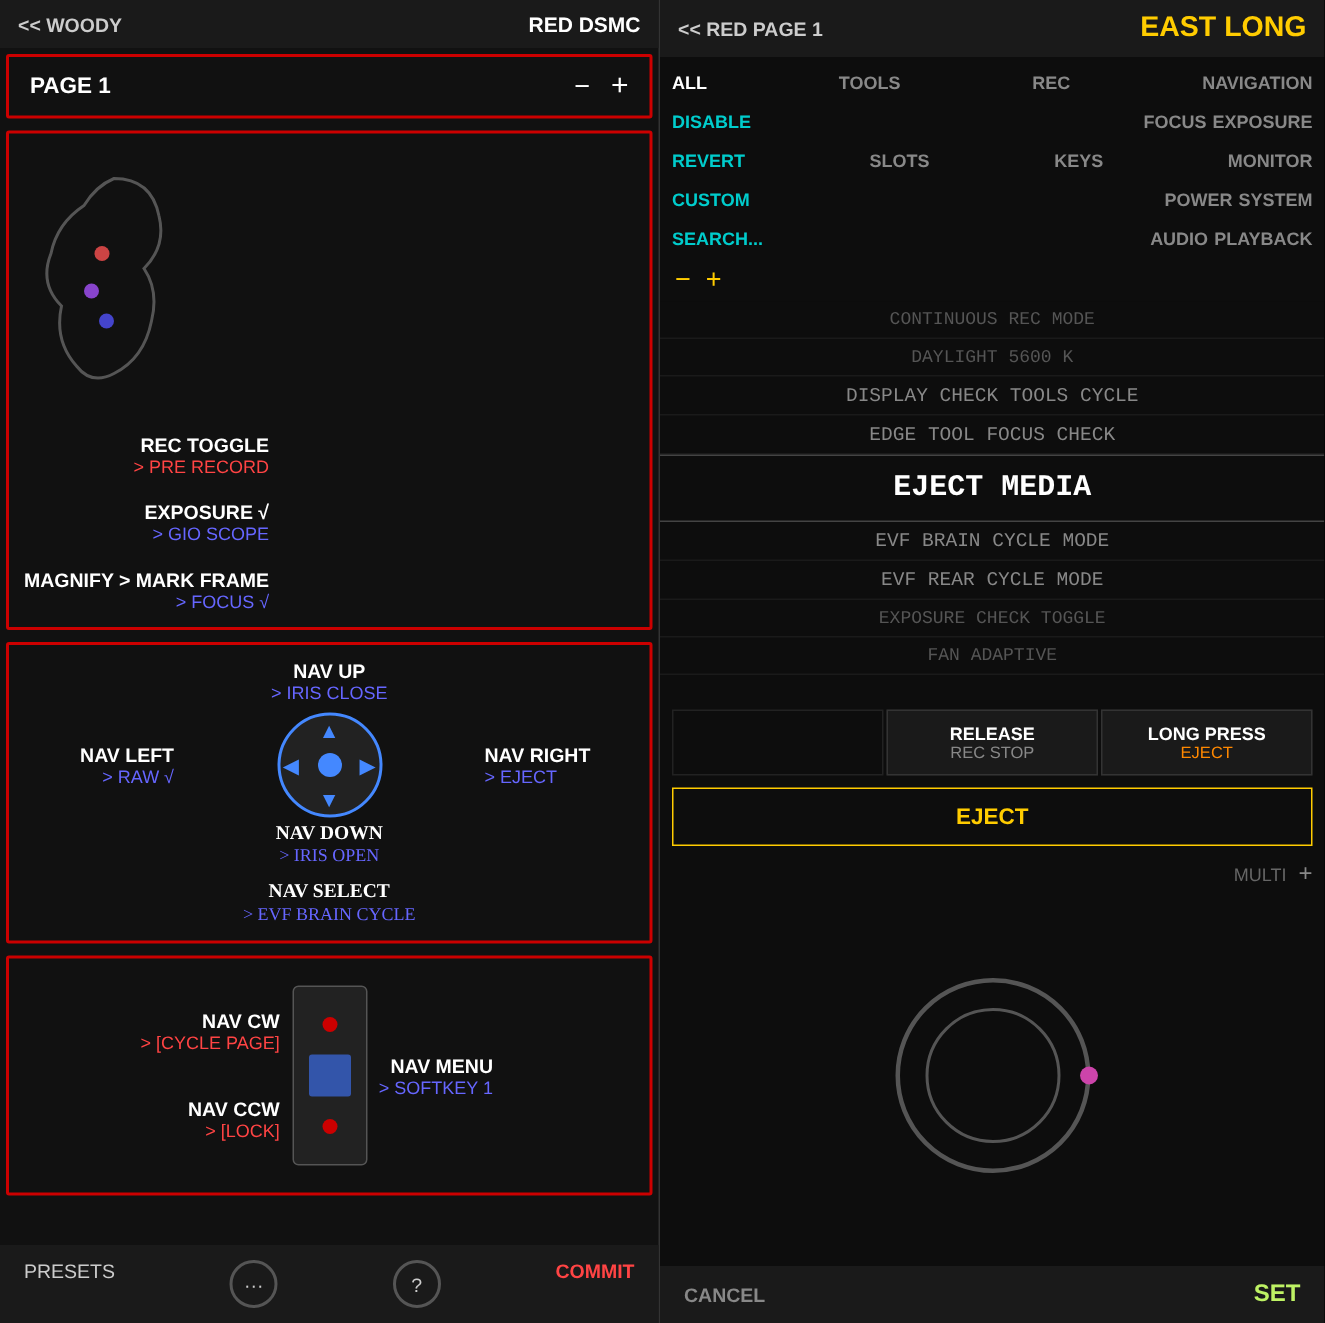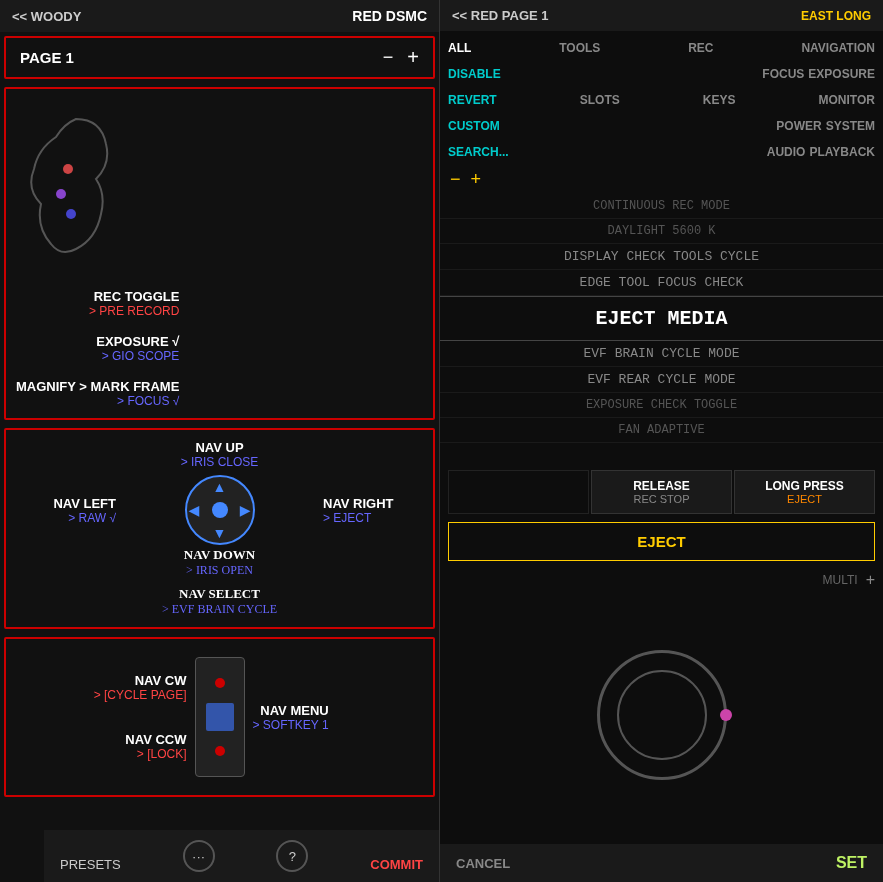--- a/index.html
+++ b/index.html
@@ -250,25 +250,24 @@
       height: 28px;
       background: #3355aa;
       border-radius: 2px;
       position: absolute;
     }
 
     
     .bottom-bar {
       display: flex;
       justify-content: space-between;
-      align-items: flex-end;
+      align-items: flex-start;
       padding: 10px 16px;
       background: #1a1a1a;
       margin-top: auto;
-      margin-left: 44px;
     }
 
     .bottom-btn {
       color: #ccc;
       font-size: 13px;
       cursor: pointer;
     }
 
     .bottom-btn.red { color: #ff4444; font-weight: bold; }
 
@@ -299,21 +298,21 @@
     }
 
     .right-header-left {
       color: #ccc;
       font-size: 13px;
       font-weight: bold;
     }
 
     .right-header-right {
       color: #ffcc00;
-      font-size: 12px;
+      font-size: 19px;
       font-weight: bold;
     }
 
     .cat-item {
       color: #888;
       font-size: 12px;
       font-weight: bold;
       padding: 4px 2px;
       cursor: pointer;
       text-align: center;

